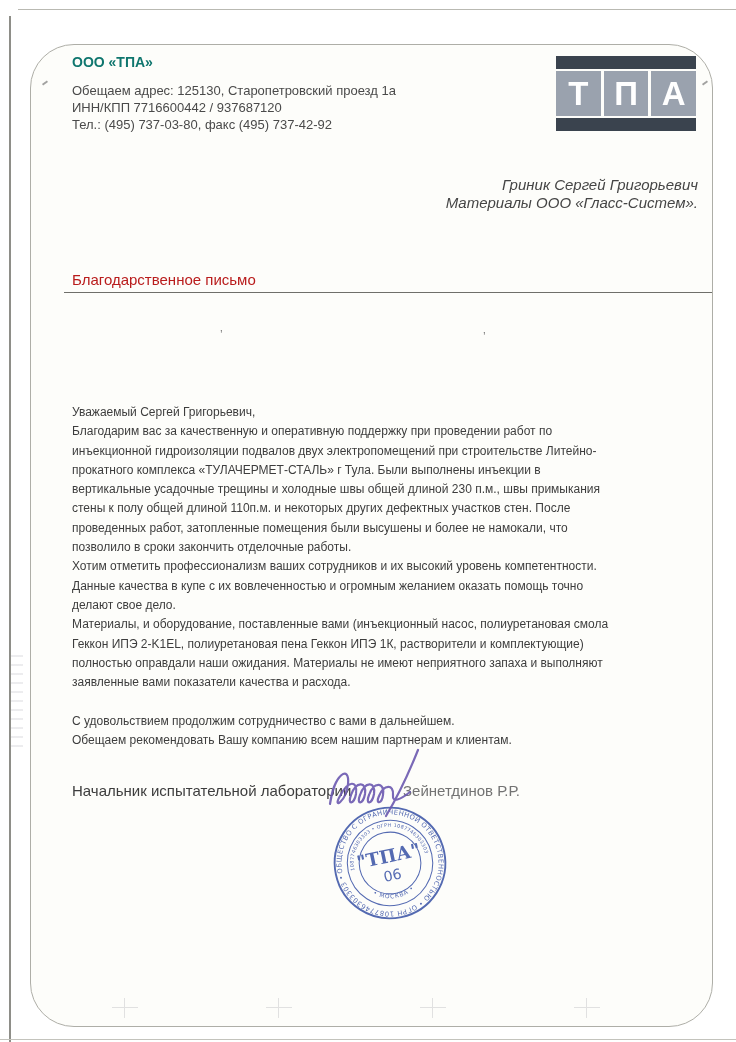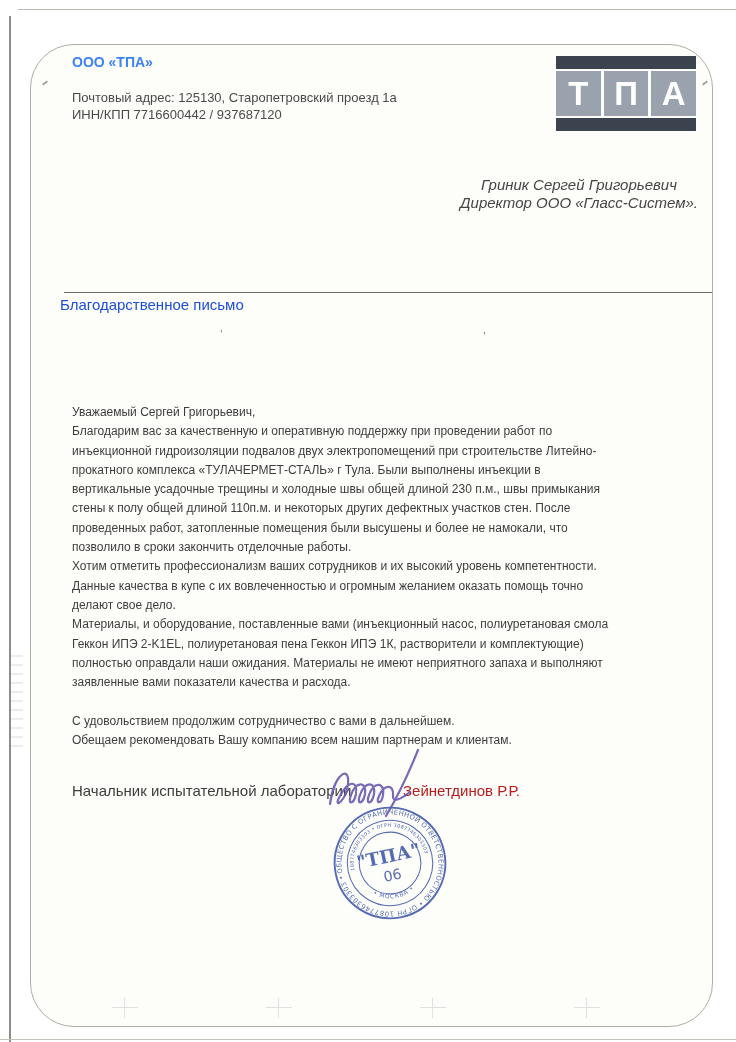--- a/index.html
+++ b/index.html
@@ -10,39 +10,39 @@
   }
   
   .scan-edge-left{position:absolute;left:9px;top:16px;width:2px;height:1026px;background:#8e8e88;}
   .scan-edge-top{position:absolute;left:18px;top:9px;width:718px;height:1px;background:#b9b9b2;}
   .scan-edge-bottom{position:absolute;left:0;top:1039px;width:736px;height:1px;background:#c3c3bc;}
   
   .frame{position:absolute;left:30px;top:44px;width:681px;height:981px;
     border:1px solid #aeaea7;border-radius:44px;background:#fdfdfa;}
   
   .header{position:absolute;left:72px;top:54px;font-size:13px;line-height:17px;color:#4a4a4a;}
-  .company-name{font-weight:bold;font-size:14px;margin-bottom:18px;color:#3b82f6;}
+  .company-name{font-weight:bold;font-size:14px;margin-bottom:11px;color:#0f766e;}
   
   .logo{position:absolute;left:556px;top:56px;width:140px;}
   .logo-bar{height:13px;background:#3a434e;}
   .logo-row{display:flex;gap:3px;margin:2px 0;}
   .logo-cell{flex:1;height:45px;background:#9aa2ae;display:flex;align-items:center;justify-content:center;
     color:#ffffff;font-weight:bold;font-size:33px;font-family:"Liberation Sans",sans-serif;}
   
-  .recipient{position:absolute;right:38px;top:176px;text-align:center;font-style:italic;
+  .recipient{position:absolute;right:38px;top:176px;text-align:right;font-style:italic;
     font-size:15px;line-height:17.5px;color:#454545;}
   
-  .title{position:absolute;left:60px;top:271px;font-size:15px;color:#1d4ed8;margin-top:25px;}
+  .title{position:absolute;left:72px;top:271px;font-size:15px;color:#b91c1c;}
   .title-rule{position:absolute;left:64px;top:292px;width:648px;height:1px;background:#6f6f6a;}
   
   .body-text{position:absolute;left:72px;top:367px;width:648px;
     font-size:12px;line-height:19.3px;white-space:pre-line;color:#3d3d3d;margin-top:36px;}
   
   .sig-position{position:absolute;left:72px;top:782px;font-size:15px;color:#3d3d3d;}
-  .sig-name{position:absolute;left:403px;top:782px;font-size:15px;color:#b91c1c;}
+  .sig-name{position:absolute;left:403px;top:782px;font-size:15px;color:#737373;}
   
   .stamp{position:absolute;left:311px;top:784px;width:158px;height:158px;opacity:.88;}
   .autograph{position:absolute;left:322px;top:748px;width:128px;height:74px;opacity:.9;}
   
   .tick{position:absolute;width:6px;height:2px;background:#555;opacity:.55;transform:rotate(-35deg);}
   .comma{position:absolute;font-size:12px;color:#4a4a4a;opacity:.7;}
   .cross{position:absolute;width:26px;height:20px;opacity:.16;}
   .cross::before{content:"";position:absolute;left:0;top:9px;width:26px;height:1px;background:#556;}
   .cross::after{content:"";position:absolute;left:12px;top:0;width:1px;height:20px;background:#556;}
   .smudge{position:absolute;left:11px;top:655px;width:12px;height:95px;opacity:.12;
@@ -52,37 +52,38 @@
 <body>
 
 <div class="scan-edge-left"></div>
 <div class="scan-edge-top"></div>
 <div class="scan-edge-bottom"></div>
 
 <div class="frame"></div>
 
 <div class="header">
   <div class="company-name">ООО «ТПА»</div>
-  <div>Почтовый адрес: 125130, Старопетровский проезд 1а</div>
+  <div>Обещаем адрес: 125130, Старопетровский проезд 1а</div>
   <div>ИНН/КПП 7716600442 / 937687120</div>
+  <div>Тел.: (495) 737-03-80, факс (495) 737-42-92</div>
 </div>
 
 <div class="logo">
   <div class="logo-bar"></div>
   <div class="logo-row">
     <div class="logo-cell">Т</div>
     <div class="logo-cell">П</div>
     <div class="logo-cell">А</div>
   </div>
   <div class="logo-bar"></div>
 </div>
 
 <div class="recipient">
   <div>Гриник Сергей Григорьевич</div>
-  <div>Директор ООО «Гласс-Систем».</div>
+  <div>Материалы ООО «Гласс-Систем».</div>
 </div>
 
 <div class="title">Благодарственное письмо</div>
 <div class="title-rule"></div>
 
 <div class="body-text">Уважаемый Сергей Григорьевич,
 Благодарим вас за качественную и оперативную поддержку при проведении работ по
 инъекционной гидроизоляции подвалов двух электропомещений при строительстве Литейно-
 прокатного комплекса «ТУЛАЧЕРМЕТ-СТАЛЬ» г Тула. Были выполнены инъекции в
 вертикальные усадочные трещины и холодные швы общей длиной 230 п.м., швы примыкания

